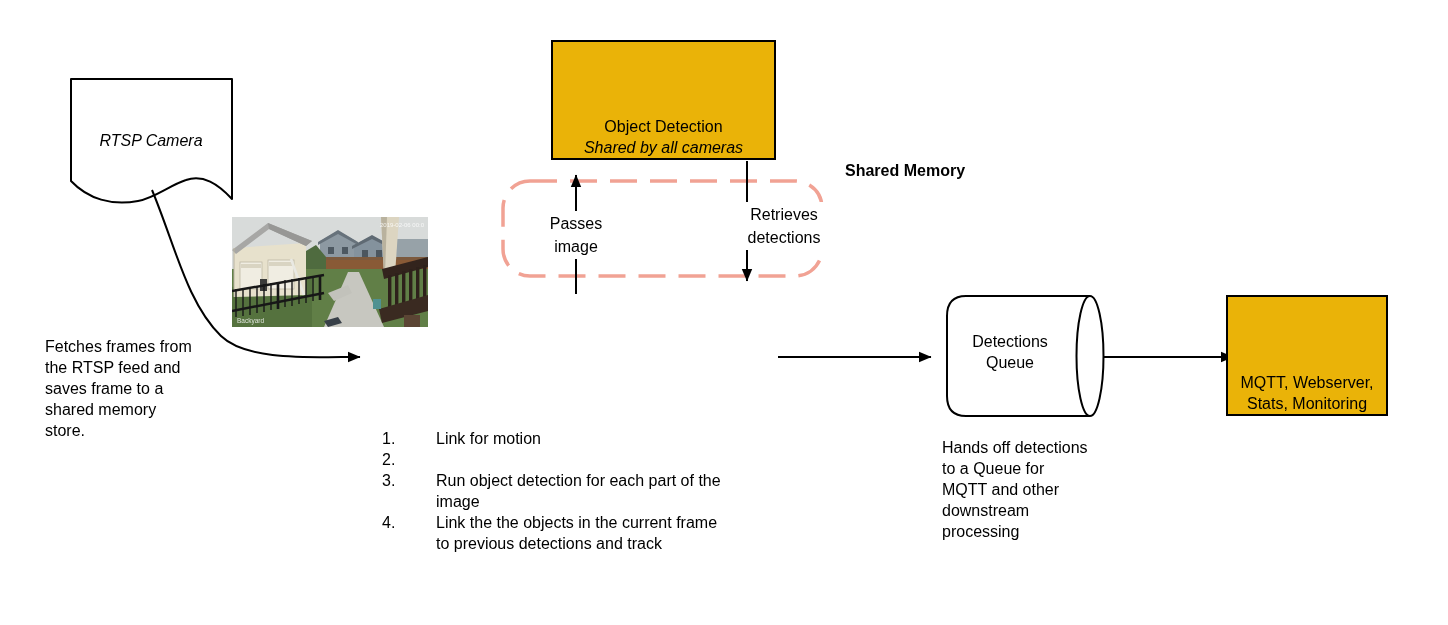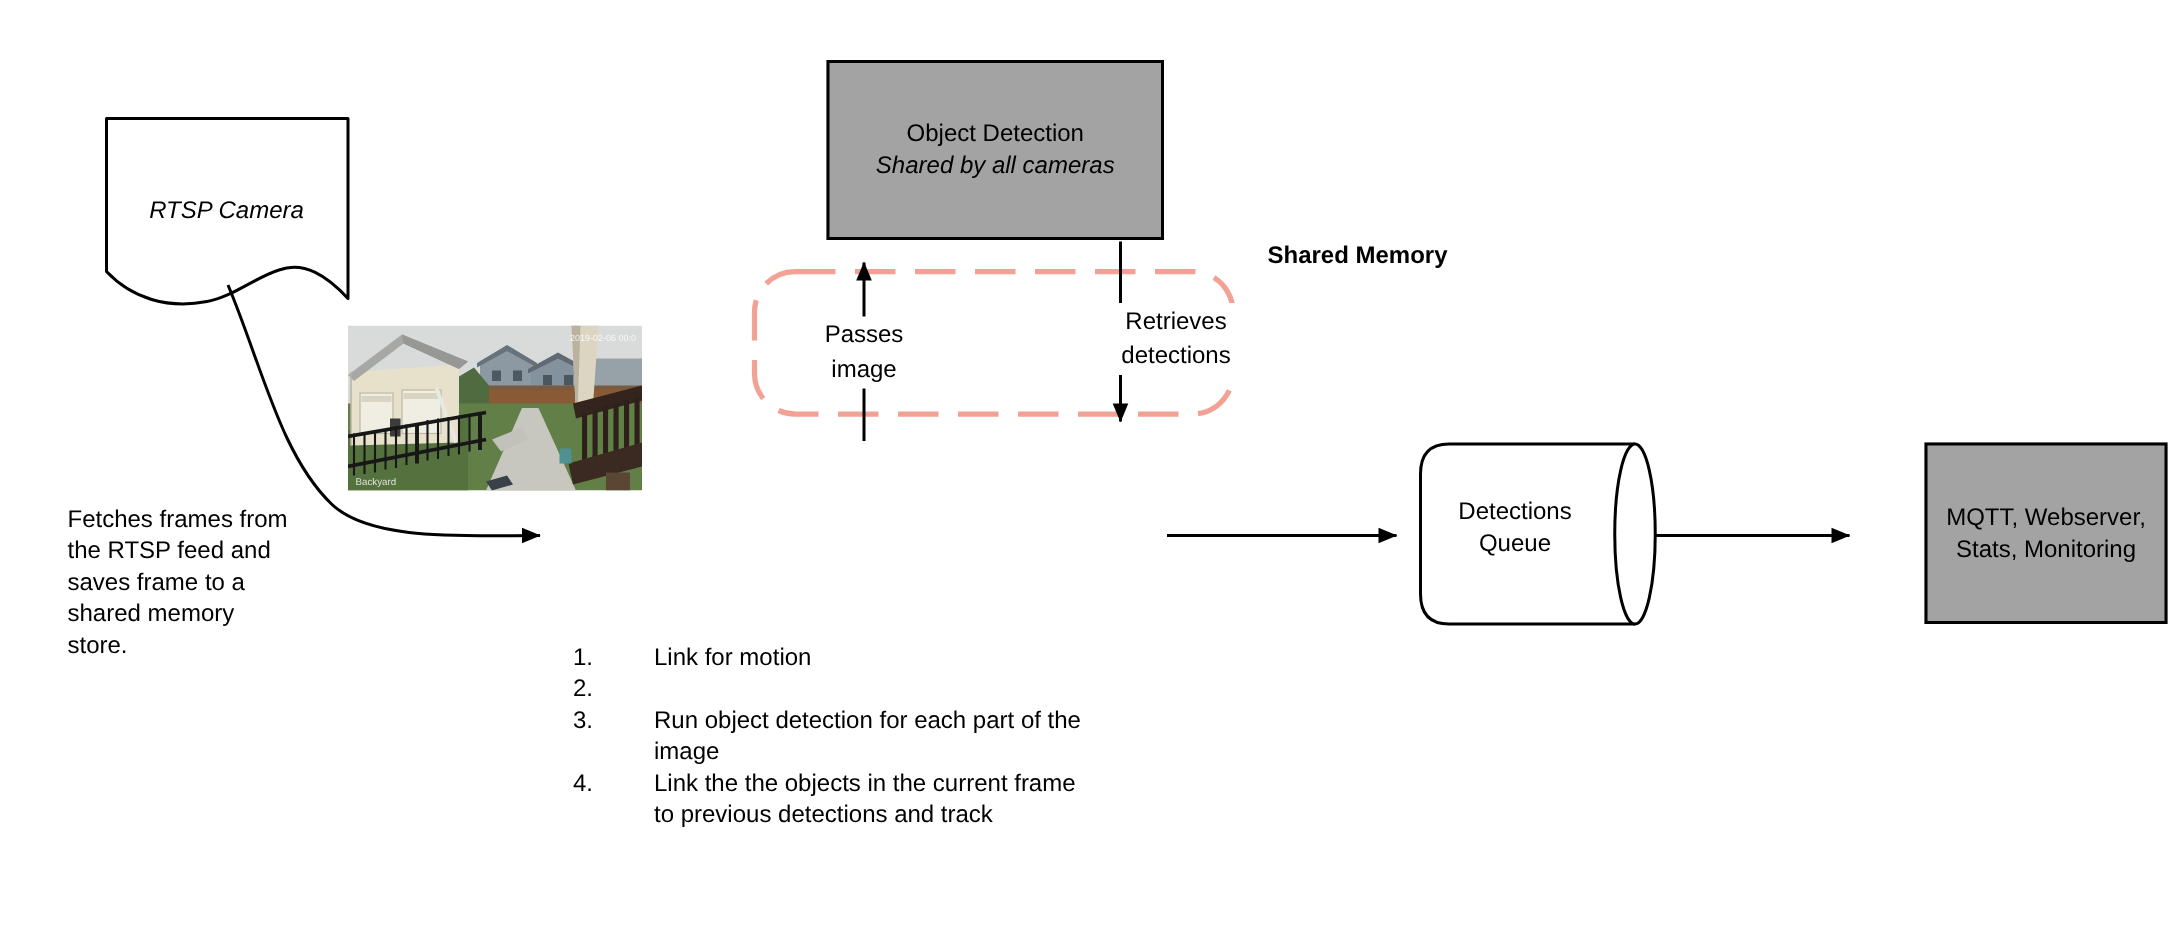--- a/index.html
+++ b/index.html
@@ -3,22 +3,22 @@
 <meta charset="utf-8">
 <style>
   html,body{margin:0;padding:0;background:#fff;}
   #canvas{
     position:relative;width:1448px;height:625px;background:#ffffff;overflow:hidden;
     font-family:"Liberation Sans","DejaVu Sans",sans-serif;
     font-size:16px;line-height:21px;color:#000;
   }
   #connectors{position:absolute;left:0;top:0;z-index:1;}
   .box{
-    position:absolute;z-index:2;background:#a3a3a3;border:2px solid #000;
-    display:flex;flex-direction:column;align-items:center;justify-content:center;
+    position:absolute;z-index:2;background:#eab308;border:2px solid #000;
+    display:flex;flex-direction:column;align-items:center;justify-content:flex-end;
     text-align:center;box-sizing:border-box;
   }
   .pre{white-space:pre-line;}
   .note{position:absolute;z-index:2;white-space:pre-line;}
   .arrow-label{
     position:absolute;z-index:3;background:#ffffff;padding:1px 5px;
     text-align:center;white-space:pre-line;transform:translateX(-50%);line-height:23px;
   }
   .shape-label{position:absolute;z-index:2;text-align:center;white-space:pre-line;}
   .italic{font-style:italic;}
@@ -59,21 +59,21 @@
     <path d="M 1090 296 L 966 296 Q 947 296 947 316 L 947 396 Q 947 416 966 416 L 1090 416" fill="#ffffff" stroke="#000" stroke-width="2"></path>
     <ellipse cx="1090" cy="356" rx="13.5" ry="60" fill="#ffffff" stroke="#000" stroke-width="2"></ellipse>
   </svg>
 
   <div class="box" style="left:551px;top:40px;width:225px;height:120px;">
     <div>Object Detection</div>
     <div class="italic">Shared by all cameras</div>
   </div>
 
 
-  <div class="box" style="left:1283px;top:295px;width:162px;height:121px;">
+  <div class="box" style="left:1226px;top:295px;width:162px;height:121px;">
     <div class="pre">MQTT, Webserver,
 Stats, Monitoring</div>
   </div>
 
   <div class="shape-label" style="left:71px;top:130px;width:160px;font-style:italic;">RTSP Camera</div>
 
   <div class="shape-label" style="left:947px;top:331px;width:126px;">Detections
 Queue</div>
 
   <div class="arrow-label" style="left:576px;top:211px;">Passes
@@ -85,20 +85,25 @@
   <div class="note" style="left:45px;top:336px;width:190px;">Fetches frames from
 the RTSP feed and
 saves frame to a
 shared memory
 store.</div>
 
   <div class="note" style="left:845px;top:139px;width:215px;">
     <span class="bold">Shared Memory</span>
   </div>
 
+  <div class="note" style="left:942px;top:437px;width:180px;">Hands off detections
+to a Queue for
+MQTT and other
+downstream
+processing</div>
 
   <div id="steps">
     <div class="step">
       <span class="num">1.</span>
       <span class="txt">Link for motion</span>
     </div>
     <div class="step">
       <span class="num">2.</span>
     </div>
     <div class="step">

